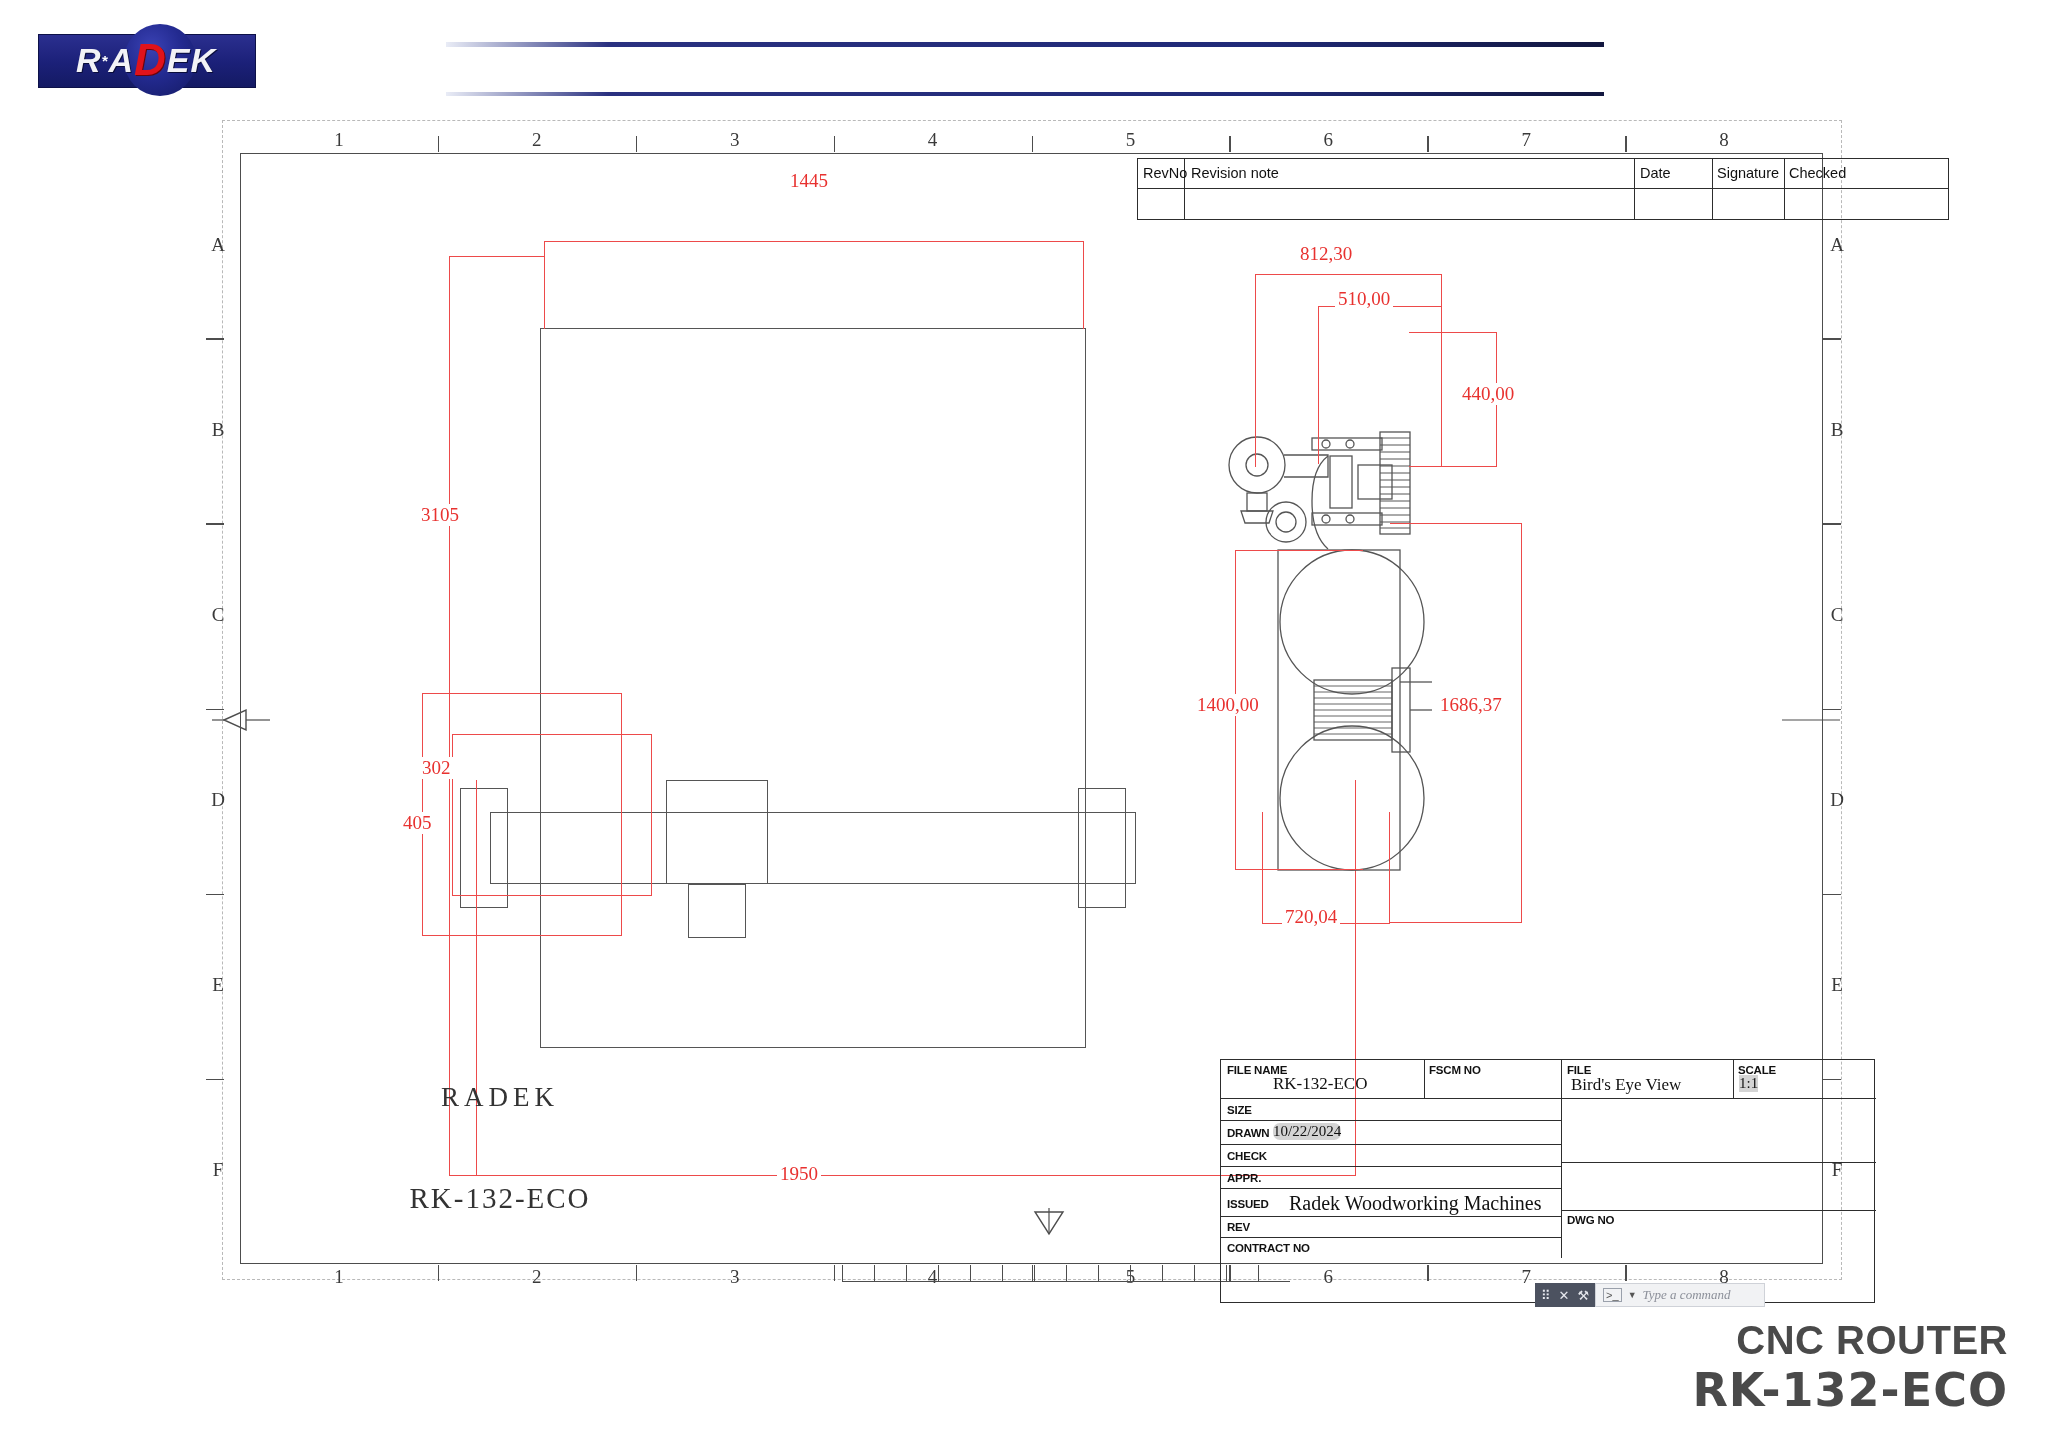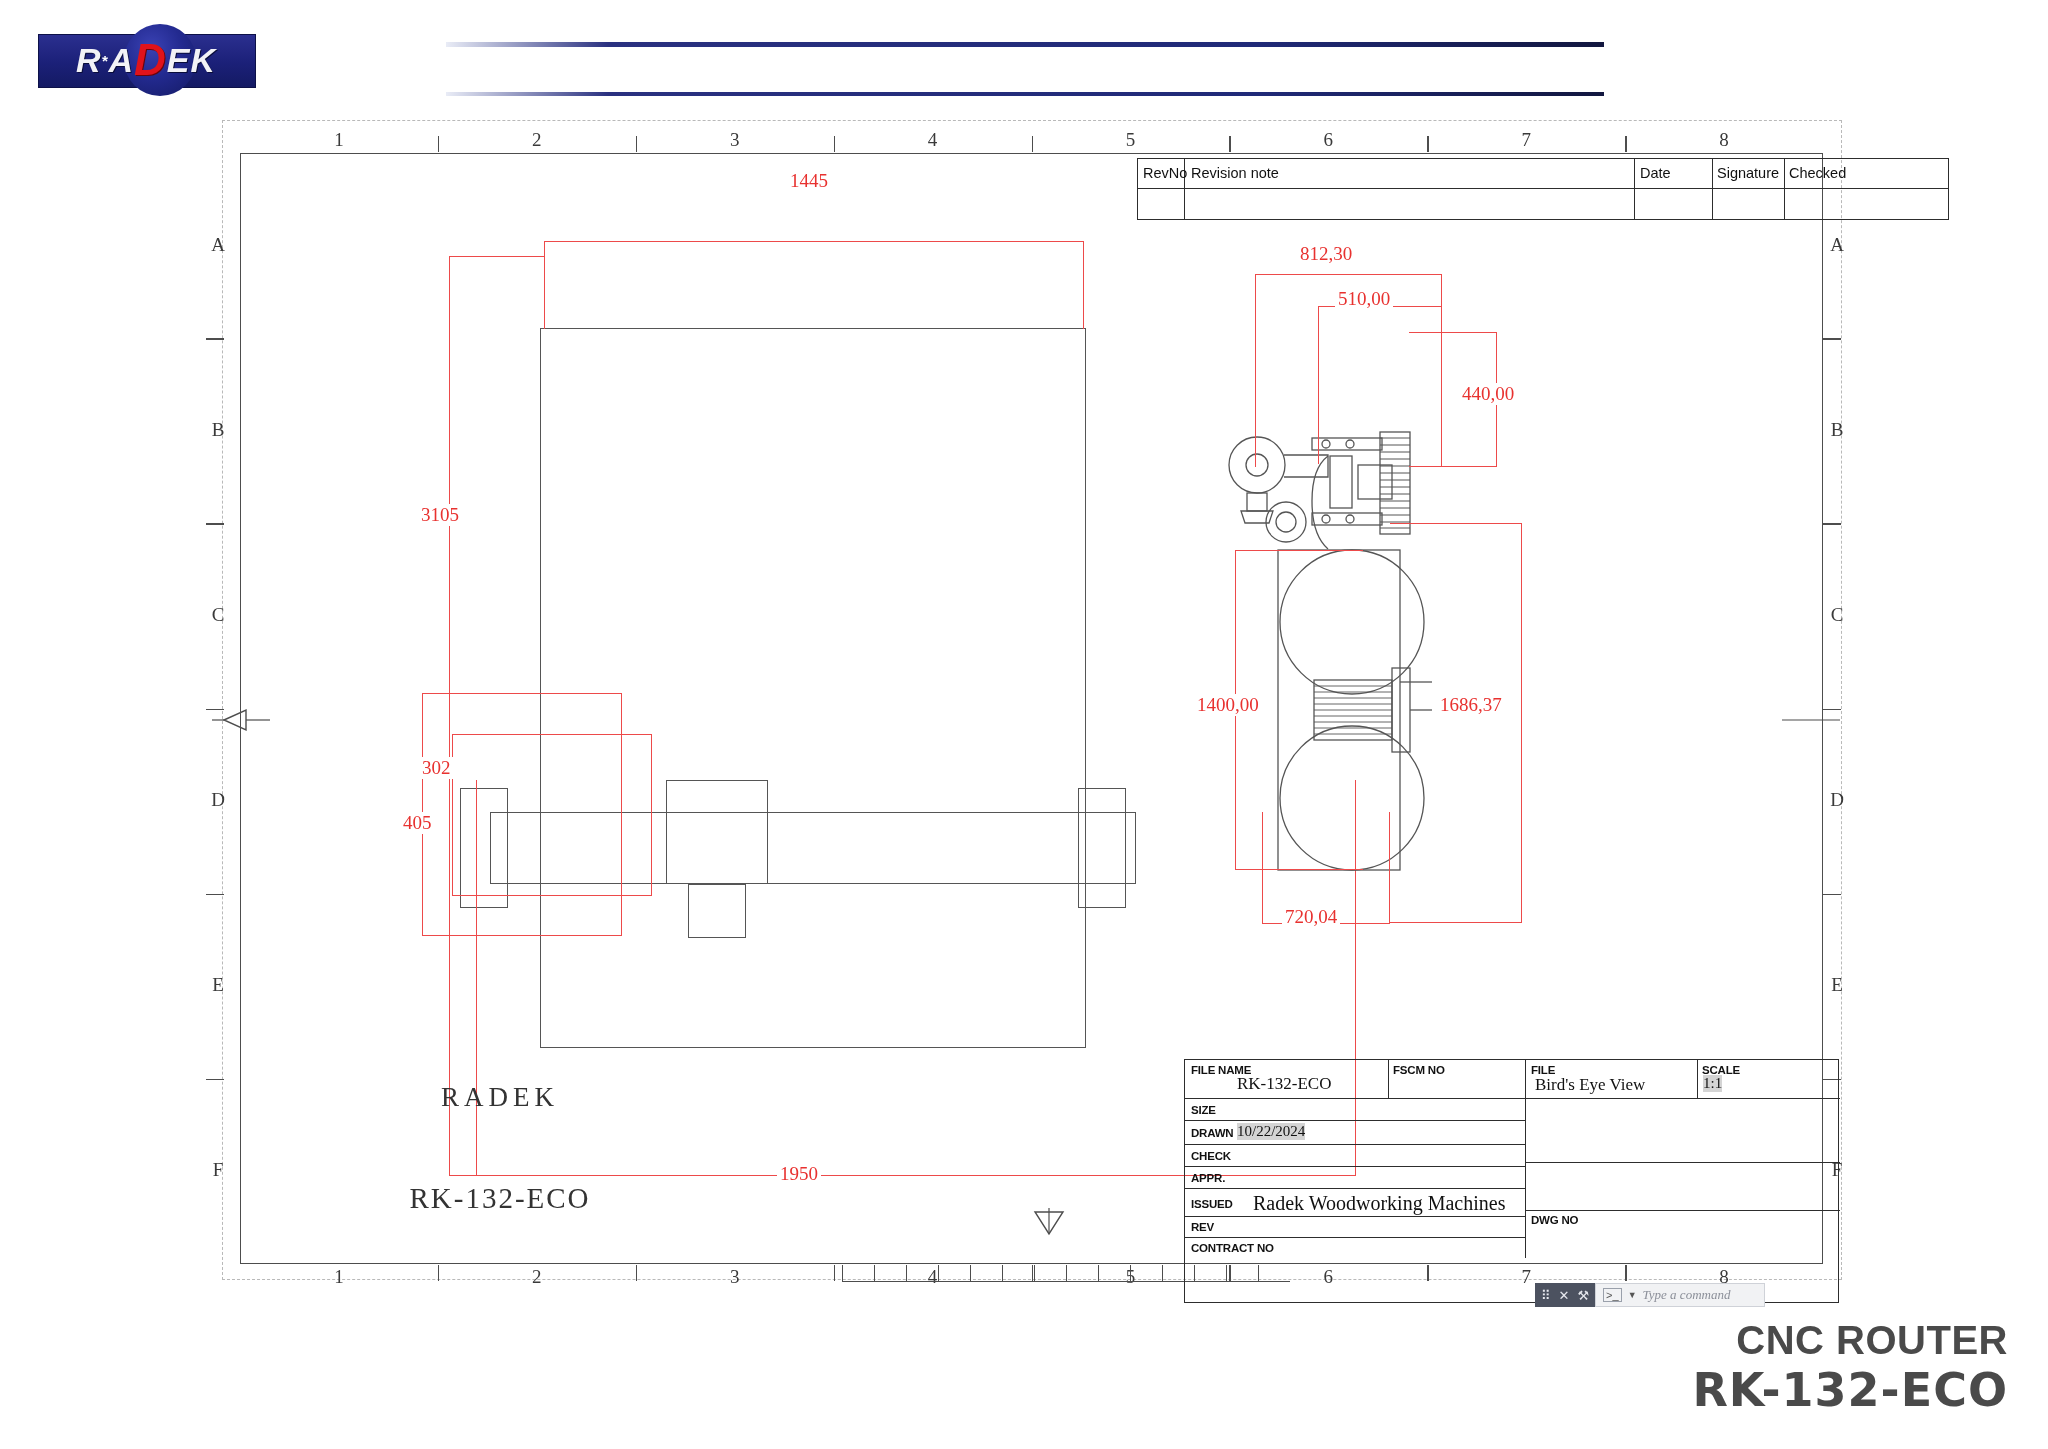--- a/index.html
+++ b/index.html
@@ -50,21 +50,21 @@
 
   
   #revtab{position:absolute;left:1137px;top:158px;width:812px;height:62px;
       border:1.6px solid #2d2d2d;box-sizing:border-box;}
   #revtab .vrule{position:absolute;top:0;bottom:0;width:1px;background:#2d2d2d;}
   #revtab .hrule{position:absolute;left:0;right:0;height:1px;background:#2d2d2d;top:29px;}
   #revtab .cell{position:absolute;font-size:14.5px;font-family:"Liberation Sans",sans-serif;
       color:#111;top:6px;white-space:nowrap;}
 
   
-  #titleblk{position:absolute;left:1184px;top:1059px;width:655px;height:244px;
+  #titleblk{position:absolute;left:1220px;top:1059px;width:655px;height:244px;
       border:1.6px solid #2d2d2d;box-sizing:border-box;padding-left:44px;}
   .tblabel{position:absolute;font-size:11.5px;font-weight:bold;color:#111;letter-spacing:-.2px;}
   .tbval{position:absolute;font-size:17px;color:#111;font-family:"Liberation Serif",serif;}
   .tbval.hl{background:#d4d4d4;}
   .tbline{position:absolute;background:#2d2d2d;}
   #tb-radek{position:absolute;left:345px;top:1082px;width:310px;text-align:center;
       font-size:27px;letter-spacing:5px;color:#333;font-family:"Liberation Serif",serif;}
   #tb-dwg{position:absolute;left:345px;top:1182px;width:310px;text-align:center;
       font-size:29px;letter-spacing:2px;color:#333;font-family:"Liberation Serif",serif;}
 
@@ -338,21 +338,21 @@
   <div class="tblabel" style="left:6px;top:4px;">FILE NAME</div>
   <div class="tbval" style="left:52px;top:14px;">RK-132-ECO</div>
   <div class="tblabel" style="left:208px;top:4px;">FSCM NO</div>
   <div class="tblabel" style="left:346px;top:4px;">FILE</div>
   <div class="tbval" style="left:350px;top:15px;">Bird's Eye View</div>
   <div class="tblabel" style="left:517px;top:4px;">SCALE</div>
   <div class="tbval hl" style="left:518px;top:15px;font-size:15px;">1:1</div>
 
   <div class="tblabel" style="left:6px;top:44px;">SIZE</div>
   <div class="tblabel" style="left:6px;top:67px;">DRAWN</div>
-  <div class="tbval hl" style="left:52px;top:63px;font-size:15px;">10/22/2024</div>
+  <div class="tbval hl" style="left:52px;top:63px;font-size:15px;border-radius:7px;">10/22/2024</div>
   <div class="tblabel" style="left:6px;top:90px;">CHECK</div>
   <div class="tblabel" style="left:6px;top:112px;">APPR.</div>
   <div class="tblabel" style="left:6px;top:138px;">ISSUED</div>
   <div class="tbval" style="left:68px;top:132px;font-size:20px;">Radek Woodworking Machines</div>
   <div class="tblabel" style="left:6px;top:161px;">REV</div>
   <div class="tblabel" style="left:6px;top:182px;">CONTRACT NO</div>
 
   <div class="tblabel" style="left:346px;top:154px;">DWG NO</div>
 </div>
 <div id="tb-radek">RADEK</div>

